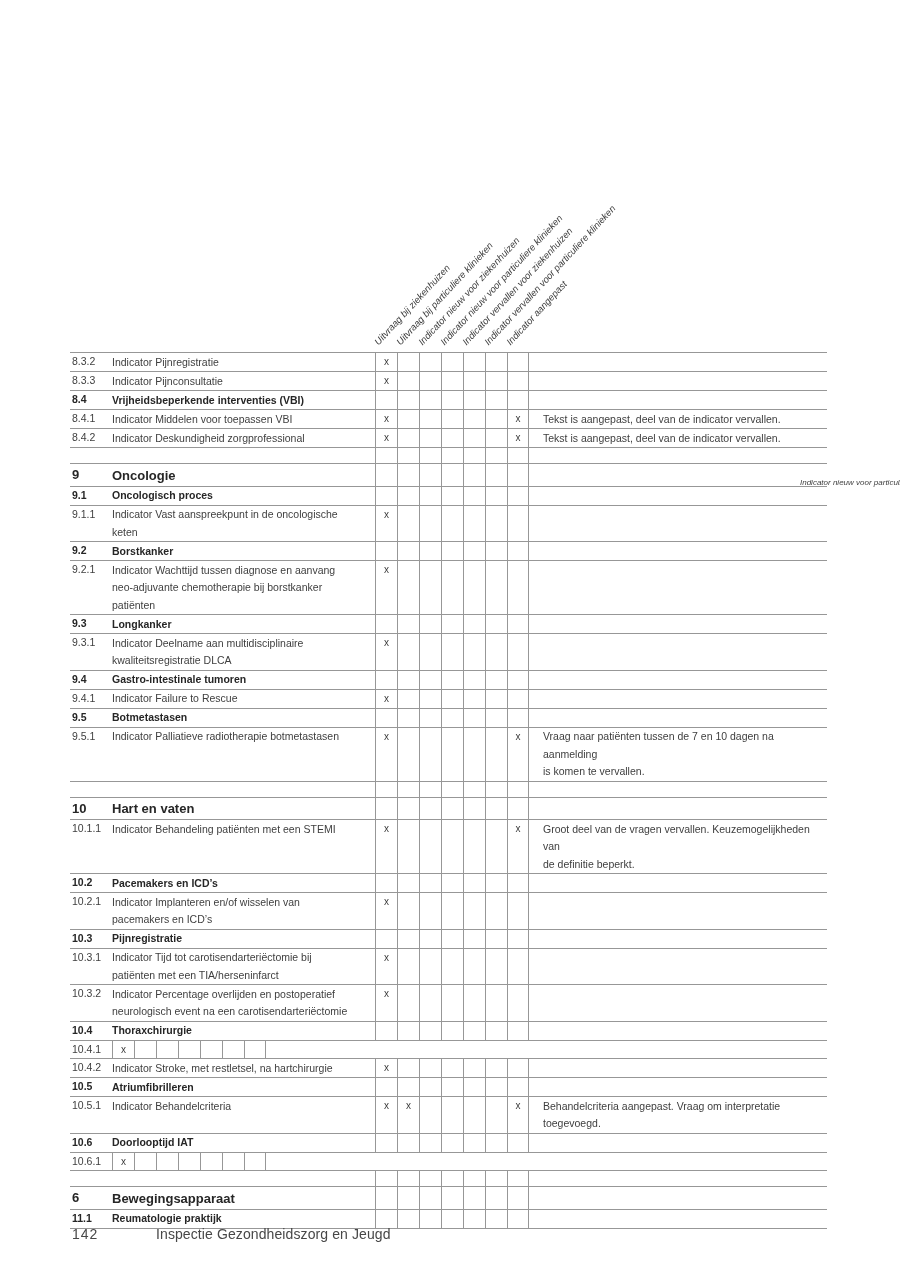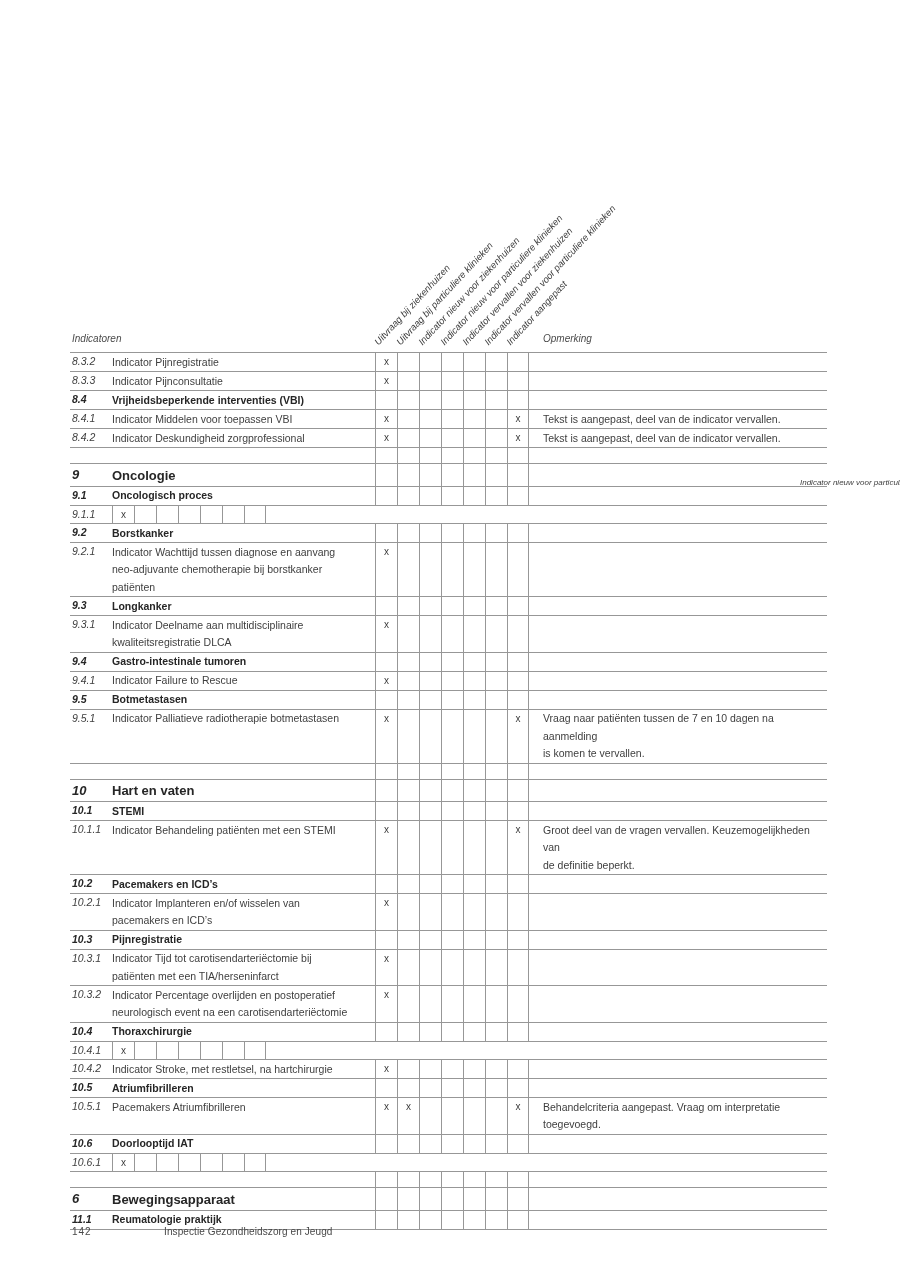--- a/index.html
+++ b/index.html
@@ -49,21 +49,21 @@
     align-items:stretch;
     border-top:1px solid var(--line);
     min-height:17.5px;
     font-size:10.5px;
     line-height:17.5px;
   }
   .row.spacer{min-height:15px;}
   .row.section{min-height:21px;line-height:21px;font-size:13px;}
   .row.section .cell,.row.bold .cell{font-weight:bold;color:var(--bold);}
   .cell{box-sizing:border-box;}
-  .cell.num{width:42px;padding-left:2px;flex:none;font-style:italic;}
+  .cell.num{width:42px;padding-left:2px;flex:none;}
   .cell.desc{width:263px;flex:none;white-space:pre-line;padding-top:0.5px;}
   .cell.xcol{
     width:22px;flex:none;
     border-left:1px solid var(--line);
     text-align:center;
     font-size:10px;
     color:var(--text);
     font-weight:normal;
   }
   .cell.xcol.last{border-right:1px solid var(--line);}
@@ -78,45 +78,40 @@
   .margin-note{
     position:absolute;
     left:800px;top:478px;
     font-size:8px;font-style:italic;
     white-space:nowrap;
     color:var(--text);
   }
   .footer{
     position:absolute;
     left:72px;top:1226px;
-    font-size:10px;color:#474747;
+    font-size:14px;color:#474747;
   }
   .footer .pagenum{letter-spacing:1px;}
-  .footer .pub{position:absolute;left:92px;top:0;white-space:nowrap;letter-spacing:0.1px;}
+  .footer .pub{position:absolute;left:84px;top:0;white-space:nowrap;letter-spacing:0.1px;}
 </style>
 </head>
 <body>
 
 <div class="page">
 
   <div id="rot-headers">
       <span class="rot-label" style="left: 380px; bottom: 926px;">Uitvraag bij ziekenhuizen</span>
       <span class="rot-label" style="left: 402px; bottom: 926px;">Uitvraag bij particuliere klinieken</span>
       <span class="rot-label" style="left: 424px; bottom: 926px;">Indicator nieuw voor ziekenhuizen</span>
       <span class="rot-label" style="left: 446px; bottom: 926px;">Indicator nieuw voor particuliere klinieken</span>
       <span class="rot-label" style="left: 468px; bottom: 926px;">Indicator vervallen voor ziekenhuizen</span>
       <span class="rot-label" style="left: 490px; bottom: 926px;">Indicator vervallen voor particuliere klinieken</span>
       <span class="rot-label" style="left: 512px; bottom: 926px;">Indicator aangepast</span>
     </div>
 
-  <div class="hdr-row">
-    <div class="hdr-left">Indicatoren</div>
-    <div class="hdr-gap"></div>
-    <div class="hdr-right">Opmerking</div>
-  </div>
 
   <div class="tbl" id="tbl">
       <div class="row normal">
         <div class="cell num">8.3.2</div>
         <div class="cell desc">Indicator Pijnregistratie</div>
         <div class="cell xcol">x</div>
         <div class="cell xcol"></div>
         <div class="cell xcol"></div>
         <div class="cell xcol"></div>
         <div class="cell xcol"></div>
@@ -203,20 +198,22 @@
         <div class="cell xcol"></div>
         <div class="cell xcol"></div>
         <div class="cell xcol"></div>
         <div class="cell xcol"></div>
         <div class="cell xcol"></div>
         <div class="cell xcol last"></div>
         <div class="cell remark"></div>
       </div>
       <div class="row normal">
         <div class="cell num">9.1.1</div>
+        <div class="cell desc">Indicator Vast aanspreekpunt in de oncologische
+keten</div>
         <div class="cell xcol">x</div>
         <div class="cell xcol"></div>
         <div class="cell xcol"></div>
         <div class="cell xcol"></div>
         <div class="cell xcol"></div>
         <div class="cell xcol"></div>
         <div class="cell xcol last"></div>
         <div class="cell remark"></div>
       </div>
       <div class="row bold">
@@ -336,32 +333,20 @@
         <div class="cell desc">Hart en vaten</div>
         <div class="cell xcol"></div>
         <div class="cell xcol"></div>
         <div class="cell xcol"></div>
         <div class="cell xcol"></div>
         <div class="cell xcol"></div>
         <div class="cell xcol"></div>
         <div class="cell xcol last"></div>
         <div class="cell remark"></div>
       </div>
-      <div class="row bold">
-        <div class="cell num">10.1</div>
-        <div class="cell desc">STEMI</div>
-        <div class="cell xcol"></div>
-        <div class="cell xcol"></div>
-        <div class="cell xcol"></div>
-        <div class="cell xcol"></div>
-        <div class="cell xcol"></div>
-        <div class="cell xcol"></div>
-        <div class="cell xcol last"></div>
-        <div class="cell remark"></div>
-      </div>
       <div class="row normal">
         <div class="cell num">10.1.1</div>
         <div class="cell desc">Indicator Behandeling patiënten met een STEMI</div>
         <div class="cell xcol">x</div>
         <div class="cell xcol"></div>
         <div class="cell xcol"></div>
         <div class="cell xcol"></div>
         <div class="cell xcol"></div>
         <div class="cell xcol"></div>
         <div class="cell xcol last">x</div>
@@ -473,21 +458,21 @@
         <div class="cell xcol"></div>
         <div class="cell xcol"></div>
         <div class="cell xcol"></div>
         <div class="cell xcol"></div>
         <div class="cell xcol"></div>
         <div class="cell xcol last"></div>
         <div class="cell remark"></div>
       </div>
       <div class="row normal">
         <div class="cell num">10.5.1</div>
-        <div class="cell desc">Pacemakers Atriumfibrilleren</div>
+        <div class="cell desc">Indicator Behandelcriteria</div>
         <div class="cell xcol">x</div>
         <div class="cell xcol">x</div>
         <div class="cell xcol"></div>
         <div class="cell xcol"></div>
         <div class="cell xcol"></div>
         <div class="cell xcol"></div>
         <div class="cell xcol last">x</div>
         <div class="cell remark">Behandelcriteria aangepast. Vraag om interpretatie
 toegevoegd.</div>
       </div>

